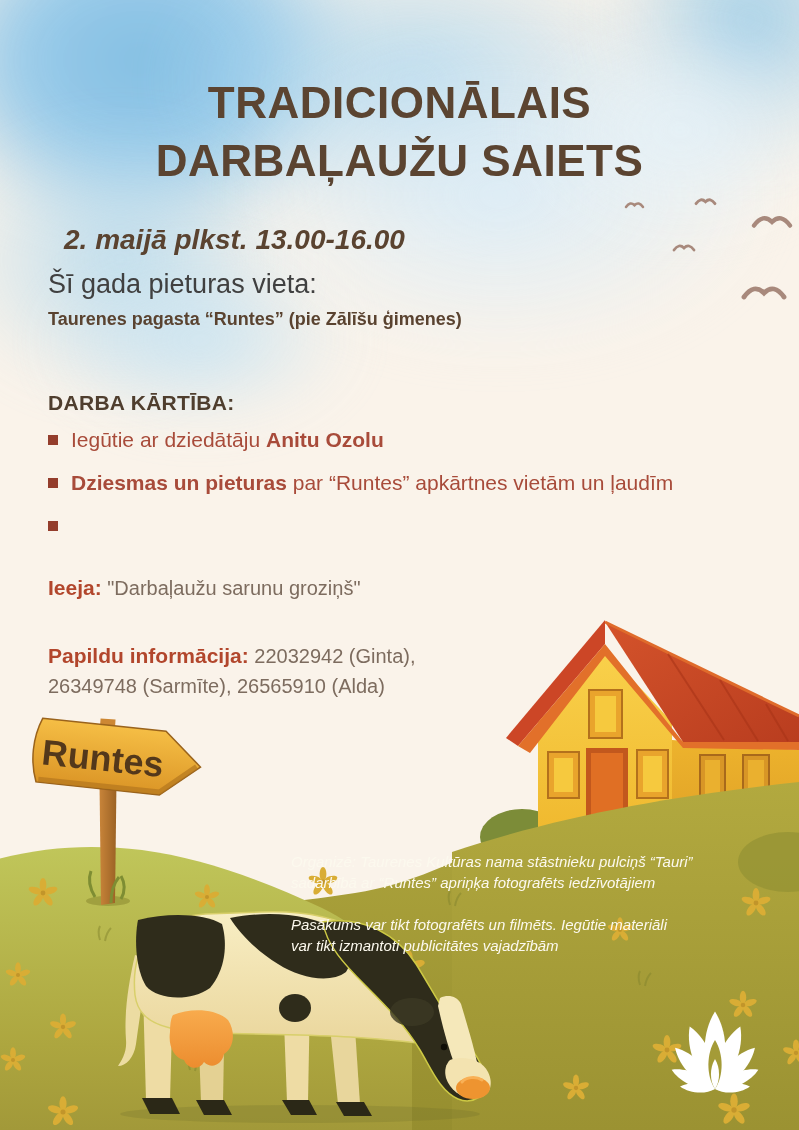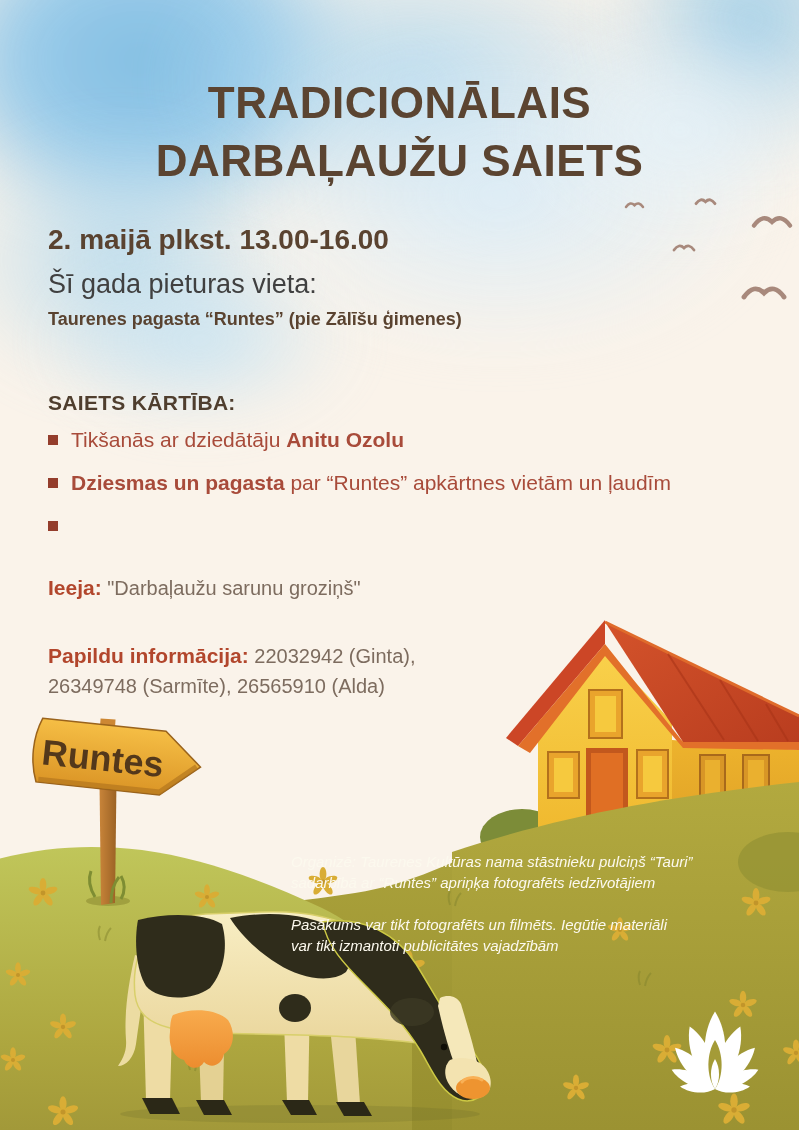--- a/index.html
+++ b/index.html
@@ -12,21 +12,21 @@
   .b2{left:150px;top:-70px;width:520px;height:300px;background:radial-gradient(closest-side,#a5d3ee 0%,rgba(165,211,238,0) 100%);opacity:.8;}
   .b3{left:600px;top:-130px;width:300px;height:300px;background:radial-gradient(closest-side,#8ac5e8 0%,rgba(138,197,232,0) 100%);opacity:.8;}
   .b4{left:-60px;top:120px;width:360px;height:280px;background:radial-gradient(closest-side,#a8d5ee 0%,rgba(168,213,238,0) 100%);opacity:.75;}
   .b5{left:40px;top:250px;width:320px;height:180px;background:radial-gradient(closest-side,#c3e2f3 0%,rgba(195,226,243,0) 100%);opacity:.8;}
   .b6{left:220px;top:30px;width:560px;height:330px;background:radial-gradient(closest-side,#d9ecf8 0%,rgba(217,236,248,0) 100%);opacity:.9;}
   .b7{left:520px;top:20px;width:320px;height:220px;background:radial-gradient(closest-side,#e3f1f9 0%,rgba(227,241,249,0) 100%);opacity:.9;}
 
   .abs{position:absolute;}
   .title{left:0;top:74px;width:799px;text-align:center;color:#5b4431;font-weight:800;
          font-size:44px;line-height:58px;letter-spacing:.5px;}
-  .dateline{left:48px;top:224px;font-size:28px;font-weight:800;color:#5a4330;}
+  .dateline{left:64px;top:224px;font-size:28px;font-weight:800;color:#5a4330;font-style:italic;}
   .intro{left:48px;top:269px;font-size:27px;color:#404040;}
   .venue{left:48px;top:309px;font-size:18px;font-weight:800;color:#5a4330;}
   .agendahead{left:48px;top:391px;font-size:21px;font-weight:800;color:#4f3e2e;letter-spacing:.3px;}
   .agenda{left:48px;top:428px;width:700px;}
   .agenda .item{display:flex;align-items:flex-start;margin-bottom:19px;font-size:21px;color:#a84b3a;line-height:24px;}
   .agenda .sq{flex:0 0 auto;width:10px;height:10px;background:#943d2c;margin:7px 13px 0 0;}
   .agenda b{font-weight:800;text-align:center;}
   .entry{left:48px;top:576px;font-size:20px;color:#7d6c5f;}
   .entry .lbl{color:#b2462c;font-weight:700;font-size:21px;}
   .contact{left:48px;top:641px;font-size:20px;color:#7d6c5f;line-height:30px;width:480px;}
@@ -62,30 +62,30 @@
     <use href="#bird" transform="translate(188,100) scale(2.0)" stroke-width="2.4"></use>
   </svg>
 
   <div class="abs title">
     <div>TRADICIONĀLAIS</div>
     <div>DARBAĻAUŽU SAIETS</div>
   </div>
   <div class="abs dateline">2. maijā plkst. 13.00-16.00</div>
   <div class="abs intro">Šī gada pieturas vieta:</div>
   <div class="abs venue">Taurenes pagasta “Runtes” (pie Zālīšu ģimenes)</div>
-  <div class="abs agendahead">SAIETS KĀRTĪBA:</div>
+  <div class="abs agendahead">DARBA KĀRTĪBA:</div>
 
   <div class="abs agenda">
     <div class="item">
       <span class="sq"></span>
-      <span><span>Tikšanās ar dziedātāju </span><b>Anitu Ozolu</b><span></span></span>
+      <span><span>Iegūtie ar dziedātāju </span><b>Anitu Ozolu</b><span></span></span>
     </div>
     <div class="item">
       <span class="sq"></span>
-      <span><span></span><b>Dziesmas un pagasta</b><span> par “Runtes” apkārtnes vietām un ļaudīm</span></span>
+      <span><span></span><b>Dziesmas un pieturas</b><span> par “Runtes” apkārtnes vietām un ļaudīm</span></span>
     </div>
     <div class="item">
       <span class="sq"></span>
     </div>
   </div>
 
   <div class="abs entry">
     <span class="lbl">Ieeja:</span>
     <span>"Darbaļaužu sarunu groziņš"</span>
   </div>

